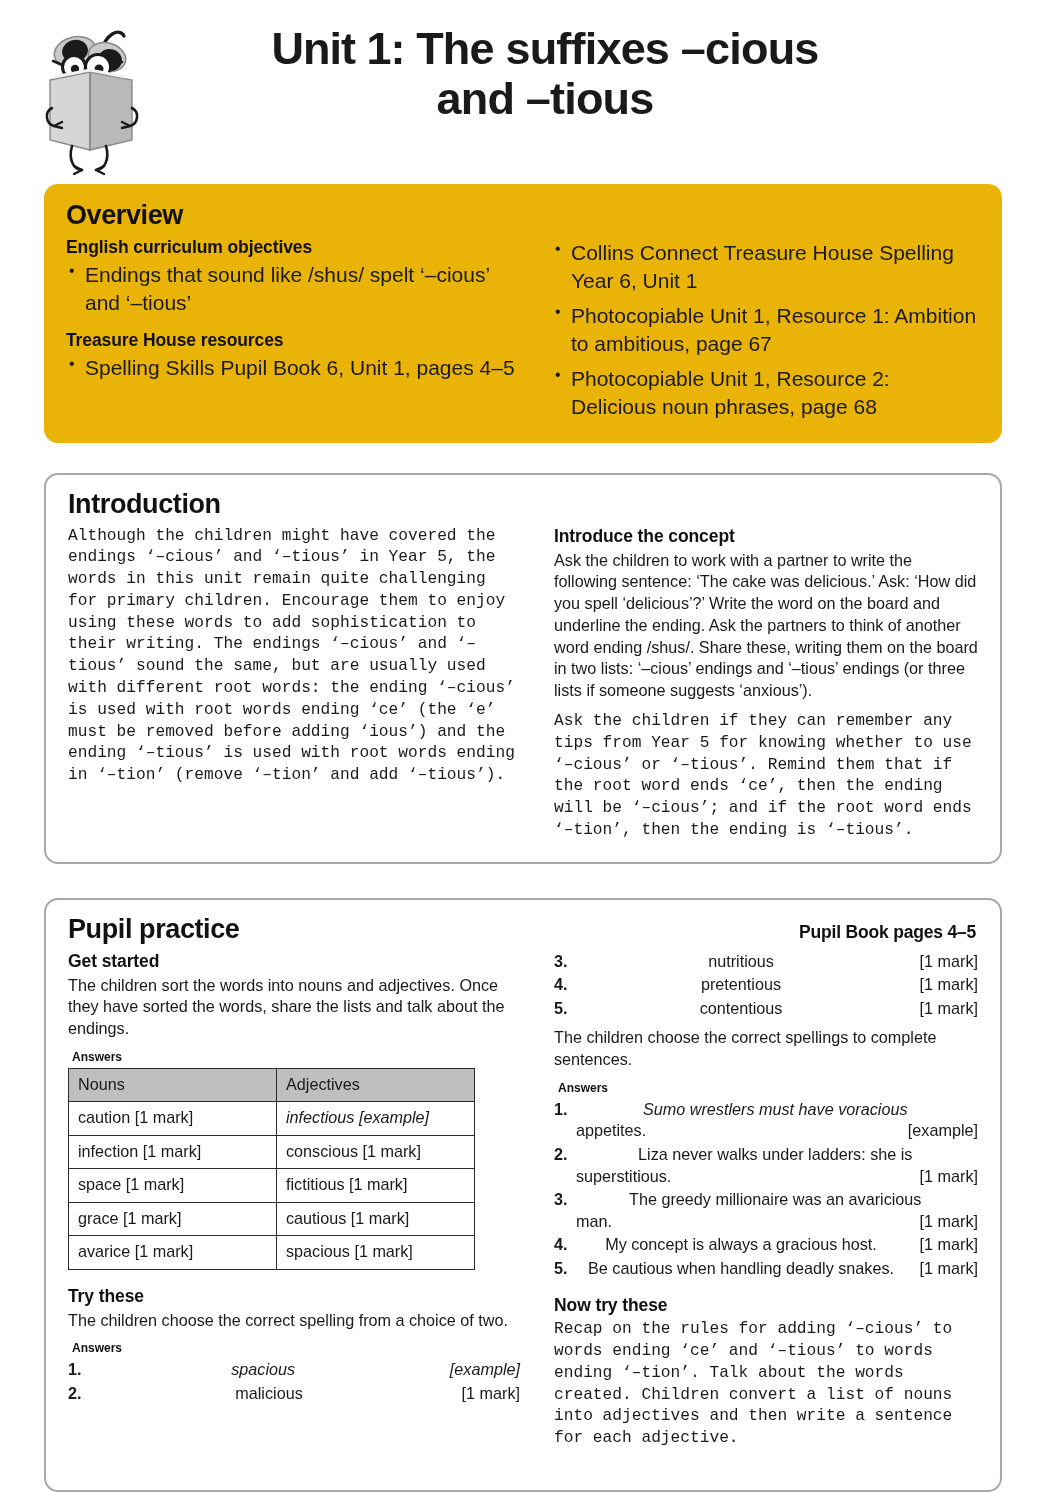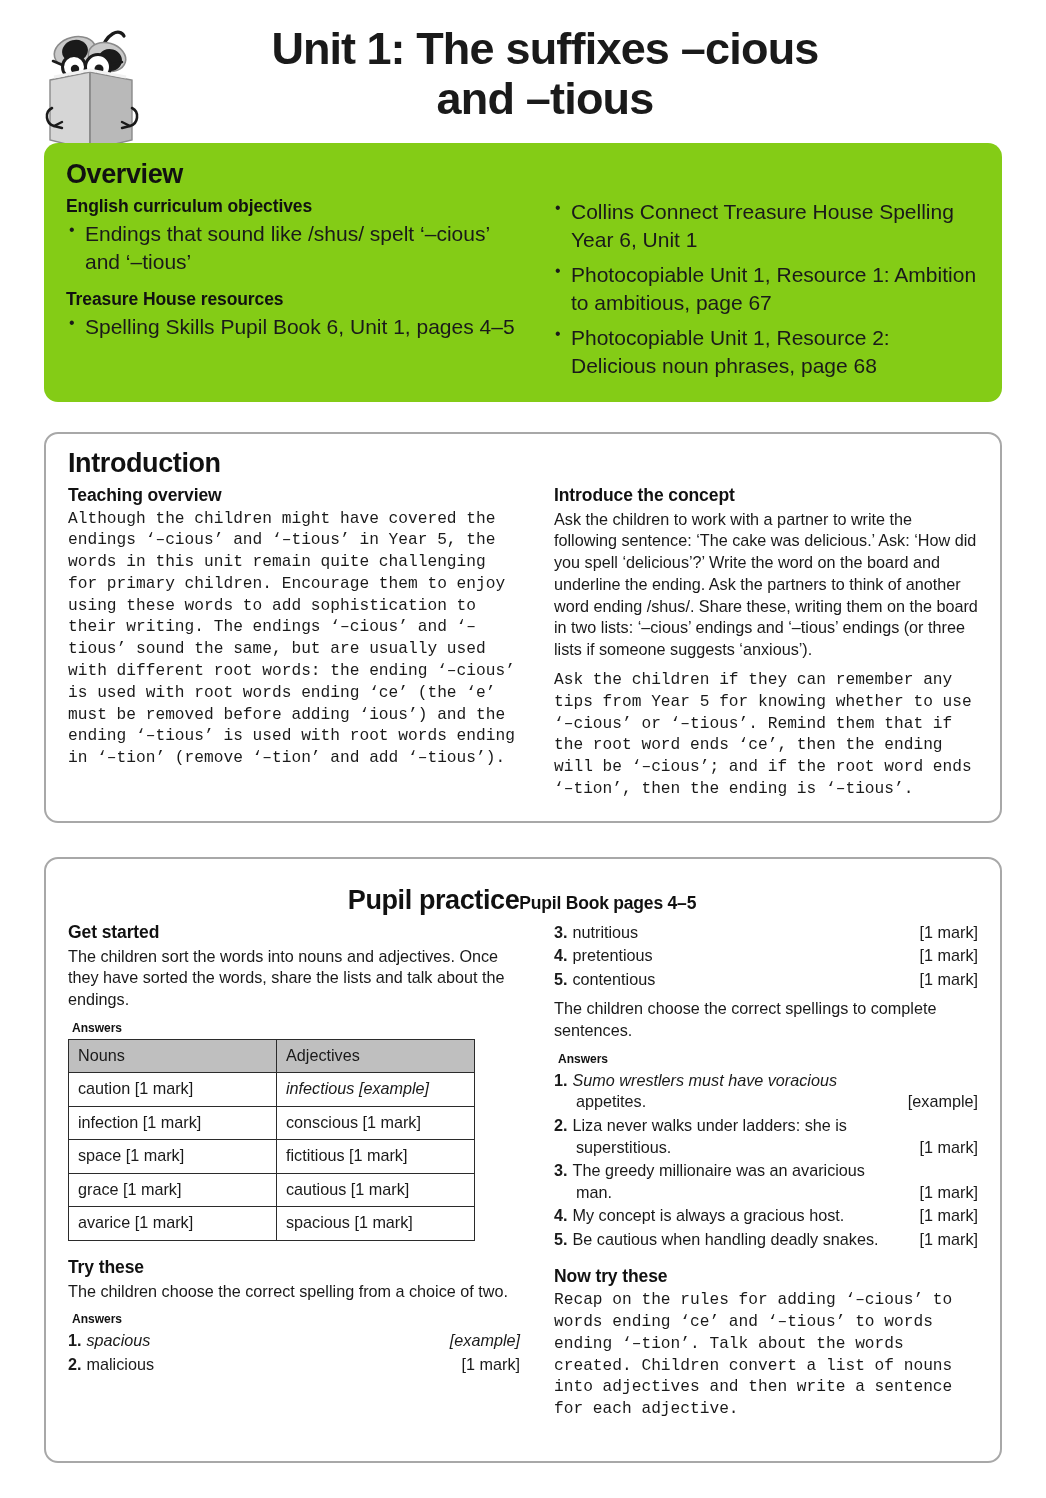--- a/index.html
+++ b/index.html
@@ -15,21 +15,21 @@
     color: #1a1a1a;
     -webkit-font-smoothing: antialiased;
   }
   .page { position: relative; width: 1046px; height: 1498px; padding: 0; }
 
   
   .title-row {
     display: flex;
     align-items: flex-start;
     padding: 14px 44px 0 44px;
-    height: 143px;
+    height: 184px;
   }
   .mascot { width: 96px; height: 160px; flex: 0 0 96px; margin-top: 6px; }
   .title-text {
     flex: 1 1 auto;
     text-align: center;
     font-weight: bold;
     font-size: 45px;
     line-height: 1.12;
     letter-spacing: -0.8px;
     color: #1a1a1a;
@@ -38,43 +38,42 @@
   }
   .title-text .unit-no { letter-spacing: -1px; }
 
   
   .box {
     position: relative;
     margin: 0 44px;
     border-radius: 14px;
   }
   .box-overview {
-    background: #84cc16;
+    background: #eab308;
     padding: 16px 22px 22px 22px;
   }
   .box-outline {
     background: #ffffff;
     border: 2px solid #a8a8a8;
     padding: 14px 22px 20px 22px;
   }
   .gap-a { height: 30px; }
   .gap-b { height: 34px; }
 
   .box-title {
     font-size: 27px;
     font-weight: bold;
     letter-spacing: -0.4px;
     margin: 0 0 6px 0;
     color: #111;
   }
   .box-head-row {
     display: flex;
-    justify-content: center;
+    justify-content: space-between;
     align-items: baseline;
-    margin-top: 12px;
   }
   .pupil-pages {
     font-size: 17.5px;
     font-weight: bold;
     letter-spacing: -0.2px;
     color: #111;
     padding-right: 2px;
   }
 
   .cols {
@@ -159,21 +158,21 @@
     line-height: 1.33;
     margin-bottom: 2px;
     color: #1a1a1a;
   }
   ol.numlist > li .num {
     font-weight: bold;
     flex: 0 0 auto;
     margin-right: 5px;
     white-space: nowrap;
   }
-  ol.numlist > li .txt { flex: 1 1 auto; }
+  ol.numlist > li .txt { flex: 1 1 auto; text-align: center; }
   ol.numlist > li .mark {
     flex: 0 0 auto;
     white-space: nowrap;
     margin-left: 10px;
     text-align: right;
   }
   ol.numlist > li.italic .txt,
   ol.numlist > li.italic .mark { font-style: italic; }
   
   ol.numlist > li.wrap { display: block; }
@@ -258,21 +257,20 @@
       </div>
     </div>
   </section>
 
   <div class="gap-a"></div>
 
   <section class="box box-outline">
     <h2 class="box-title">Introduction</h2>
     <div class="cols">
       <div class="col col-left">
-        <h3 class="sub">Teaching overview</h3>
         <p class="body">Although the children might have covered the endings ‘–cious’ and ‘–tious’ in Year 5, the words in this unit remain quite challenging for primary children. Encourage them to enjoy using these words to add sophistication to their writing. The endings ‘–cious’ and ‘–tious’ sound the same, but are usually used with different root words: the ending ‘–cious’ is used with root words ending ‘ce’ (the ‘e’ must be removed before adding ‘ious’) and the ending ‘–tious’ is used with root words ending in ‘–tion’ (remove ‘–tion’ and add ‘–tious’).</p>
       </div>
       <div class="col col-right">
         <h3 class="sub">Introduce the concept</h3>
         <p class="body">Ask the children to work with a partner to write the following sentence: ‘The cake was delicious.’ Ask: ‘How did you spell ‘delicious’?’ Write the word on the board and underline the ending. Ask the partners to think of another word ending /shus/. Share these, writing them on the board in two lists: ‘–cious’ endings and ‘–tious’ endings (or three lists if someone suggests ‘anxious’).</p>
         <p class="body">Ask the children if they can remember any tips from Year 5 for knowing whether to use ‘–cious’ or ‘–tious’. Remind them that if the root word ends ‘ce’, then the ending will be ‘–cious’; and if the root word ends ‘–tion’, then the ending is ‘–tious’.</p>
       </div>
     </div>
   </section>
 

